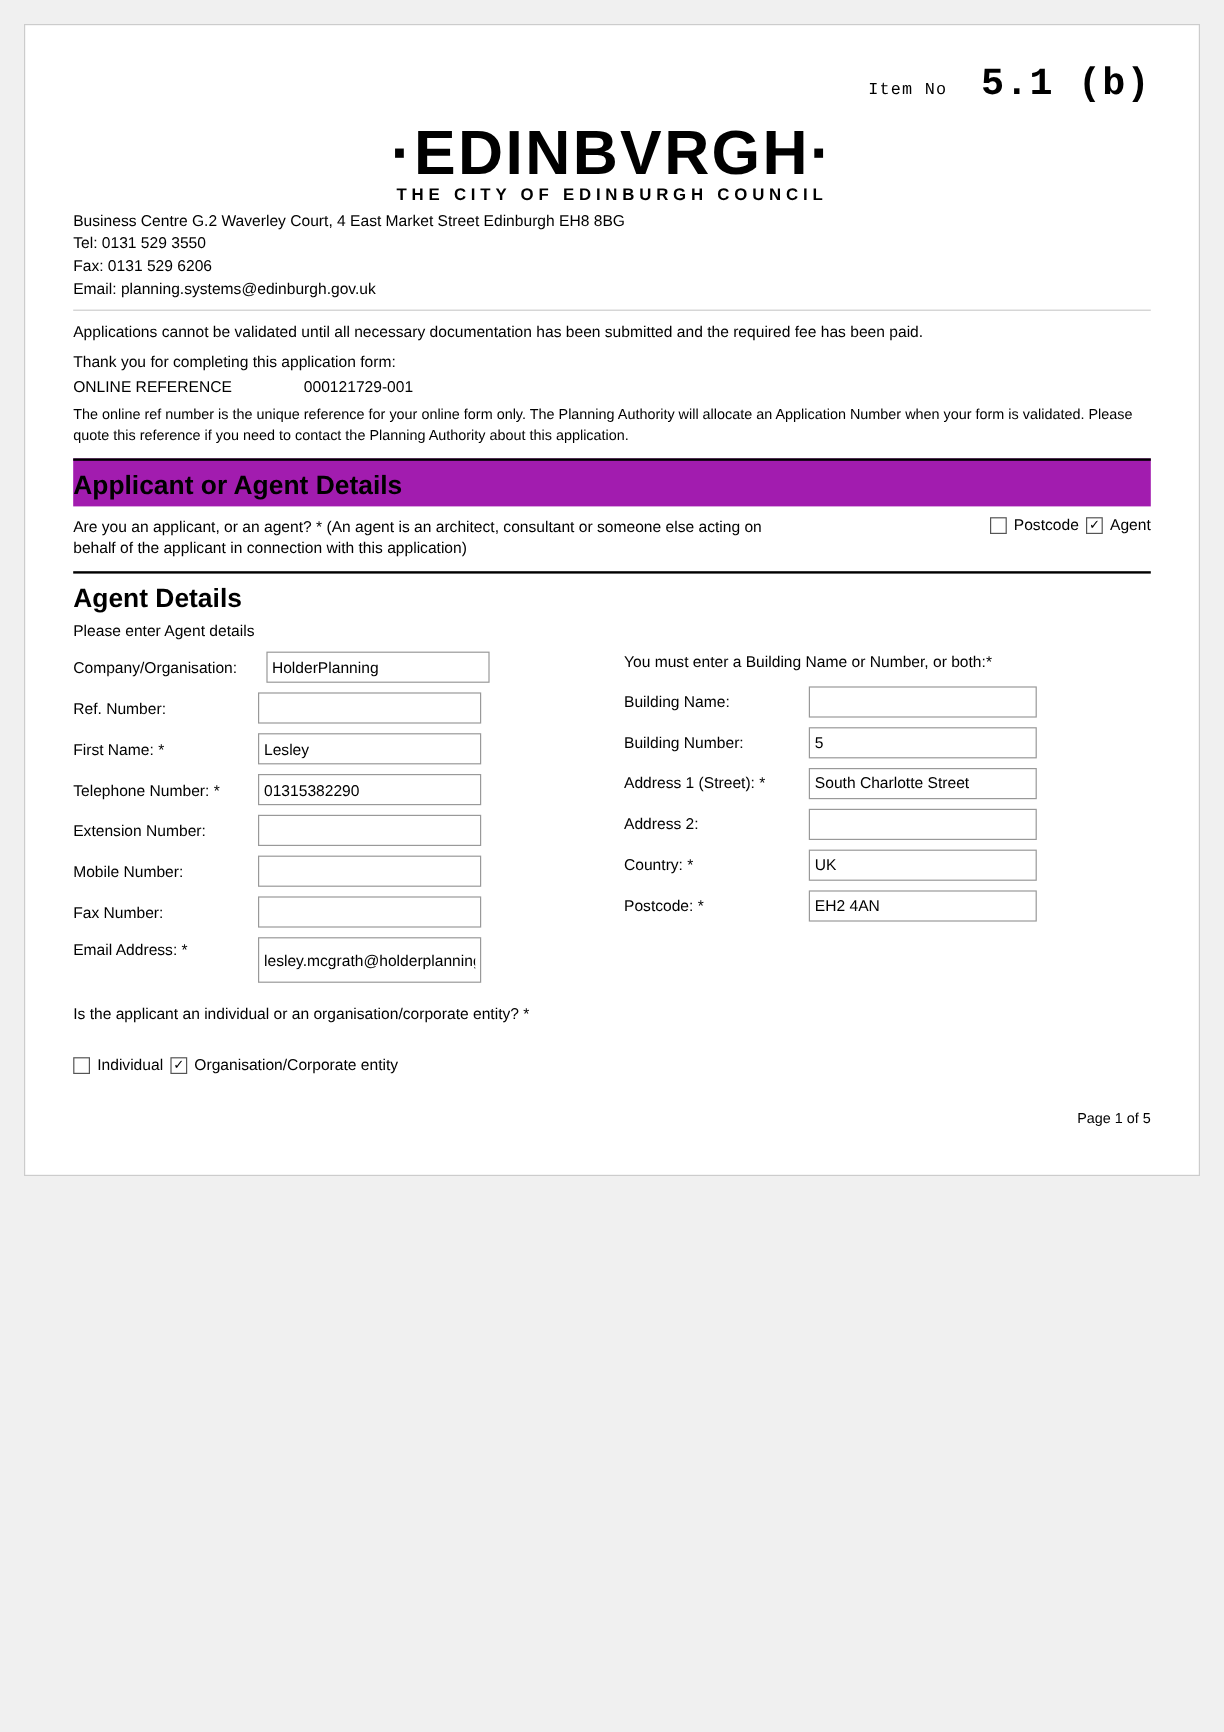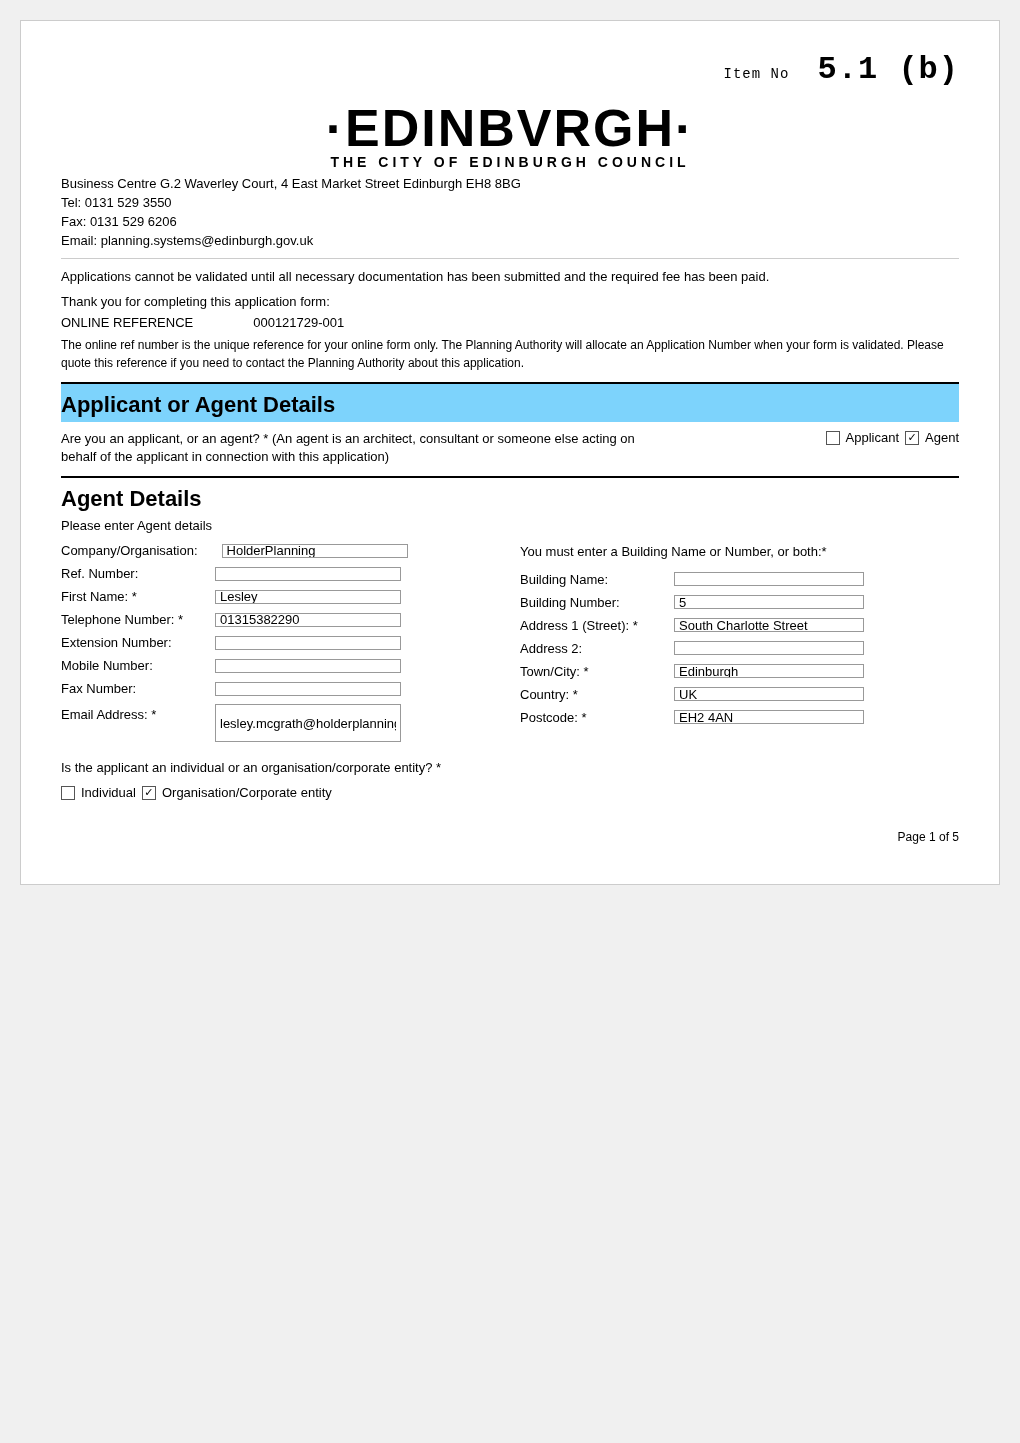--- a/index.html
+++ b/index.html
@@ -77,21 +77,21 @@
     }
     .online-ref-value {
       font-size: 13px;
     }
     .ref-note {
       font-size: 12px;
       margin: 6px 0 10px 0;
       line-height: 1.5;
     }
     .section-header {
-      background: #7dd3fc;
+      background: #a21caf;
       border-top: 2px solid #000;
       padding: 8px 0 4px 0;
       margin-top: 10px;
     }
     .section-header h2 {
       font-size: 22px;
       font-weight: bold;
     }
     .section-question {
       display: flex;
@@ -158,36 +158,36 @@
     .form-label {
       min-width: 130px;
       font-size: 13px;
       flex-shrink: 0;
     }
     .form-input {
       border: 1px solid #999;
       padding: 2px 4px;
       font-size: 13px;
       min-width: 160px;
-      height: 14px;
+      height: 26px;
       background: #fff;
     }
     .form-input-wide {
       min-width: 190px;
     }
     .right-note {
       font-size: 13px;
       margin-bottom: 6px;
       line-height: 1.4;
     }
     .individual-row {
       display: flex;
       align-items: center;
       gap: 6px;
-      margin-top: 10px;
+      margin-top: 28px;
       font-size: 13px;
     }
     .is-individual-question {
       font-size: 13px;
       margin-top: 10px;
       margin-bottom: 4px;
     }
     .page-num {
       text-align: right;
       font-size: 12px;
@@ -236,21 +236,21 @@
   <p class="ref-note">The online ref number is the unique reference for your online form only. The Planning Authority will allocate an Application Number when your form is validated. Please quote this reference if you need to contact the Planning Authority about this application.</p>
 
   <div class="section-header">
     <h2>Applicant or Agent Details</h2>
   </div>
 
   <div class="section-question">
     <span class="question-text">Are you an applicant, or an agent? * (An agent is an architect, consultant or someone else acting on behalf of the applicant in connection with this application)</span>
     <div class="applicant-agent-choice">
       <span class="checkbox-unchecked"></span>
-      <span>Applicant</span>
+      <span>Postcode</span>
       <span class="checkbox-checked">✓</span>
       <span>Agent</span>
     </div>
   </div>
 
   <div class="agent-details-section">
     <h2>Agent Details</h2>
     <p class="please-enter">Please enter Agent details</p>
 
     <div class="form-grid">
@@ -317,24 +317,20 @@
         <div class="form-row">
           <span class="form-label">Address 1 (Street): *</span>
           <input class="form-input form-input-wide" type="text" value="South Charlotte Street" style="">
         </div>
 
         <div class="form-row">
           <span class="form-label">Address 2:</span>
           <input class="form-input form-input-wide" type="text" value="" style="">
         </div>
 
-        <div class="form-row">
-          <span class="form-label">Town/City: *</span>
-          <input class="form-input form-input-wide" type="text" value="Edinburgh" style="">
-        </div>
 
         <div class="form-row">
           <span class="form-label">Country: *</span>
           <input class="form-input form-input-wide" type="text" value="UK" style="">
         </div>
 
         <div class="form-row">
           <span class="form-label">Postcode: *</span>
           <input class="form-input form-input-wide" type="text" value="EH2 4AN" style="">
         </div>

